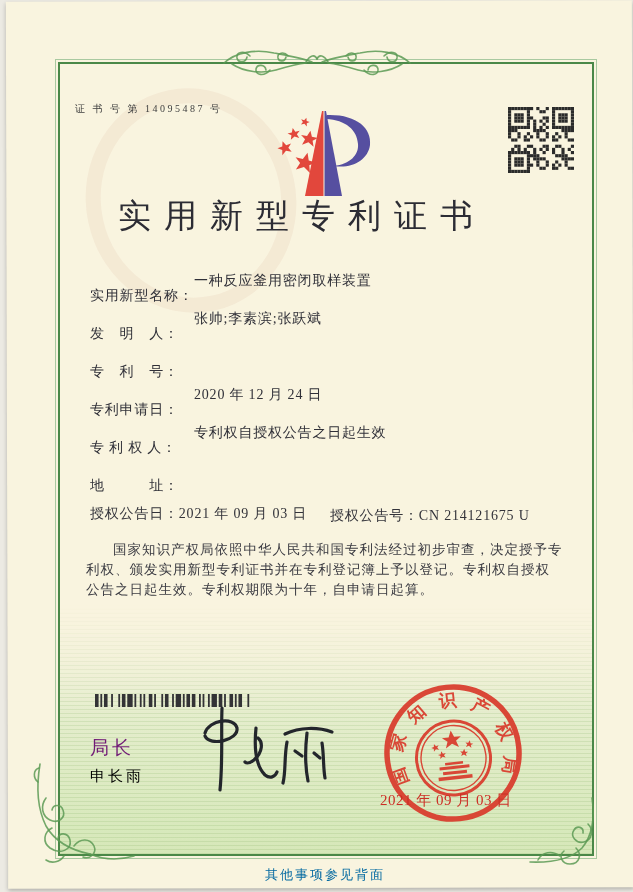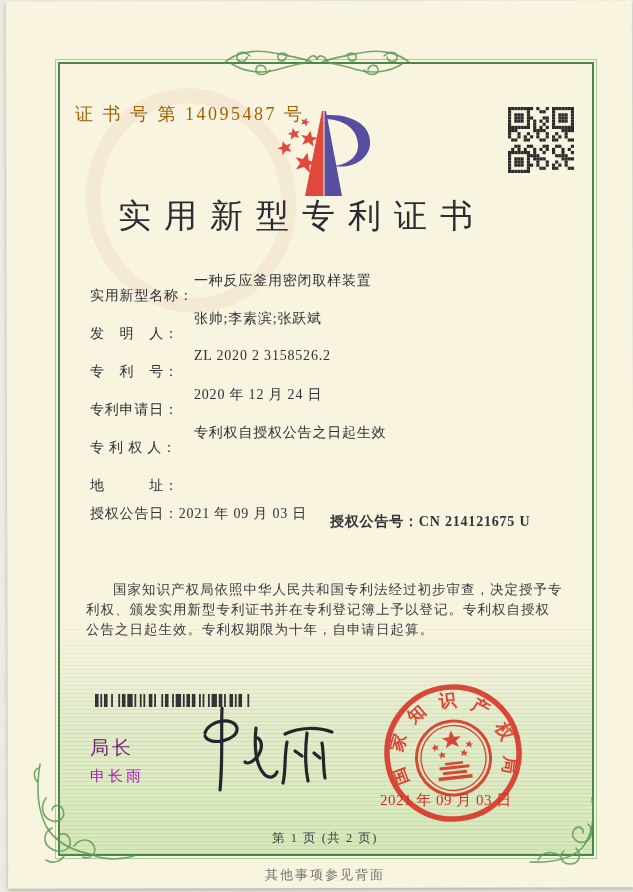--- a/index.html
+++ b/index.html
@@ -46,60 +46,60 @@
     position:absolute;left:0;right:0;bottom:0;height:252px;
     background:
       repeating-linear-gradient(0deg, rgba(110,160,75,.16) 0 1px, rgba(0,0,0,0) 1px 4px),
       linear-gradient(180deg, rgba(216,233,195,0) 0%, rgba(216,233,195,.55) 35%, rgba(209,230,180,.9) 100%);
     -webkit-mask-image:linear-gradient(180deg, transparent 0%, #000 45%);
     mask-image:linear-gradient(180deg, transparent 0%, #000 45%);
   }
   
   .cert-no{
     position:absolute;left:75px;top:102px;
-    font-size:18px;letter-spacing:2.5px;color:#a16207;
+    font-size:10px;letter-spacing:2.5px;color:#404040;
   }
   .logo{position:absolute;left:258px;top:108px;width:126px;height:92px;}
   .qr{position:absolute;left:508px;top:107px;width:66px;height:66px;}
   .title{
     position:absolute;left:0;top:194px;width:592px;
     text-align:center;font-size:33px;letter-spacing:13px;padding-left:12px;
     color:#2c2c34;font-weight:500;box-sizing:border-box;
   }
   
   .fields{position:absolute;left:90px;top:272px;width:480px;}
   .frow{display:flex;height:38px;align-items:flex-start;font-size:14px;letter-spacing:.8px;}
   .frow .lab{width:104px;flex:0 0 auto;color:#303038;margin-top:15px;}
   .frow .val{flex:1;color:#303038;}
   .grant-row{position:absolute;left:90px;top:505px;width:500px;font-size:14px;letter-spacing:.8px;}
-  .grant-row .g2{position:absolute;left:240px;top:8px;font-weight:bold;}
+  .grant-row .g2{position:absolute;left:240px;top:2px;}
   
-  .paras{position:absolute;left:86px;top:540px;width:478px;margin-top:40px;}
+  .paras{position:absolute;left:86px;top:540px;width:478px;}
   .paras p{
     margin:0;text-indent:2em;font-size:13.5px;line-height:19.8px;
     letter-spacing:1px;color:#3b3b42;
   }
   
   .barcode{position:absolute;left:95px;top:694px;width:156px;height:13px;}
   .signer-title{position:absolute;left:90px;top:735px;font-size:19px;letter-spacing:3px;color:#701a75;}
-  .signer-name{position:absolute;left:90px;top:767px;font-size:15px;letter-spacing:3px;color:#a21caf;}
+  .signer-name{position:absolute;left:90px;top:767px;font-size:15px;letter-spacing:3px;color:#000000;}
   .signature{position:absolute;left:192px;top:700px;width:160px;height:100px;}
   .seal{position:absolute;left:378px;top:678px;width:150px;height:150px;}
   .seal-ch{font-size:17.5px;fill:var(--seal-red);font-weight:bold;text-anchor:middle;}
   .seal-date{
     position:absolute;left:380px;top:791px;width:150px;
     font-size:15px;letter-spacing:.5px;color:#cc2f26;white-space:nowrap;
   }
   .page-no{
     position:absolute;left:55px;top:830px;width:540px;text-align:center;
     font-size:12.5px;letter-spacing:1.5px;color:#3b3b42;
   }
   .reverse-note{
     position:absolute;left:55px;top:866px;width:540px;text-align:center;
-    font-size:13px;letter-spacing:2px;color:#737373;
+    font-size:13px;letter-spacing:2px;color:#0369a1;
   }
   
   .orn{position:absolute;pointer-events:none;}
   .orn path{fill:none;stroke:#5c9a55;stroke-width:1.6;stroke-linecap:round;opacity:.85;}
   .orn-top{left:222px;top:44px;width:190px;height:38px;}
   .orn-bl{left:30px;top:758px;width:106px;height:110px;}
   .orn-br{left:526px;top:794px;width:74px;height:74px;transform:scaleX(-1);}
 </style>
 </head>
 <body>
@@ -379,21 +379,20 @@
     <div class="frow">
       <span class="lab">实用新型名称：</span>
       <span class="val">一种反应釜用密闭取样装置</span>
     </div>
     <div class="frow">
       <span class="lab">发　明　人：</span>
       <span class="val">张帅;李素滨;张跃斌</span>
     </div>
     <div class="frow">
       <span class="lab">专　利　号：</span>
-      <span class="val">ZL 2020 2 3158526.2</span>
     </div>
     <div class="frow">
       <span class="lab">专利申请日：</span>
       <span class="val">2020 年 12 月 24 日</span>
     </div>
     <div class="frow">
       <span class="lab">专 利 权 人：</span>
       <span class="val">专利权自授权公告之日起生效</span>
     </div>
     <div class="frow">
@@ -491,16 +490,15 @@
           <rect x="60" y="88" width="30" height="3"></rect>
           <rect x="63" y="93" width="24" height="3"></rect>
           <rect x="58" y="98" width="34" height="3.5"></rect>
           <rect x="66" y="84" width="18" height="2.5"></rect>
         </g>
       </g>
     </g>
   </svg>
   <div class="seal-date">2021 年 09 月 03 日</div>
 
-  <div class="page-no">第 1 页 (共 2 页)</div>
   <div class="reverse-note">其他事项参见背面</div>
 
 </div>
 
 </body></html>

